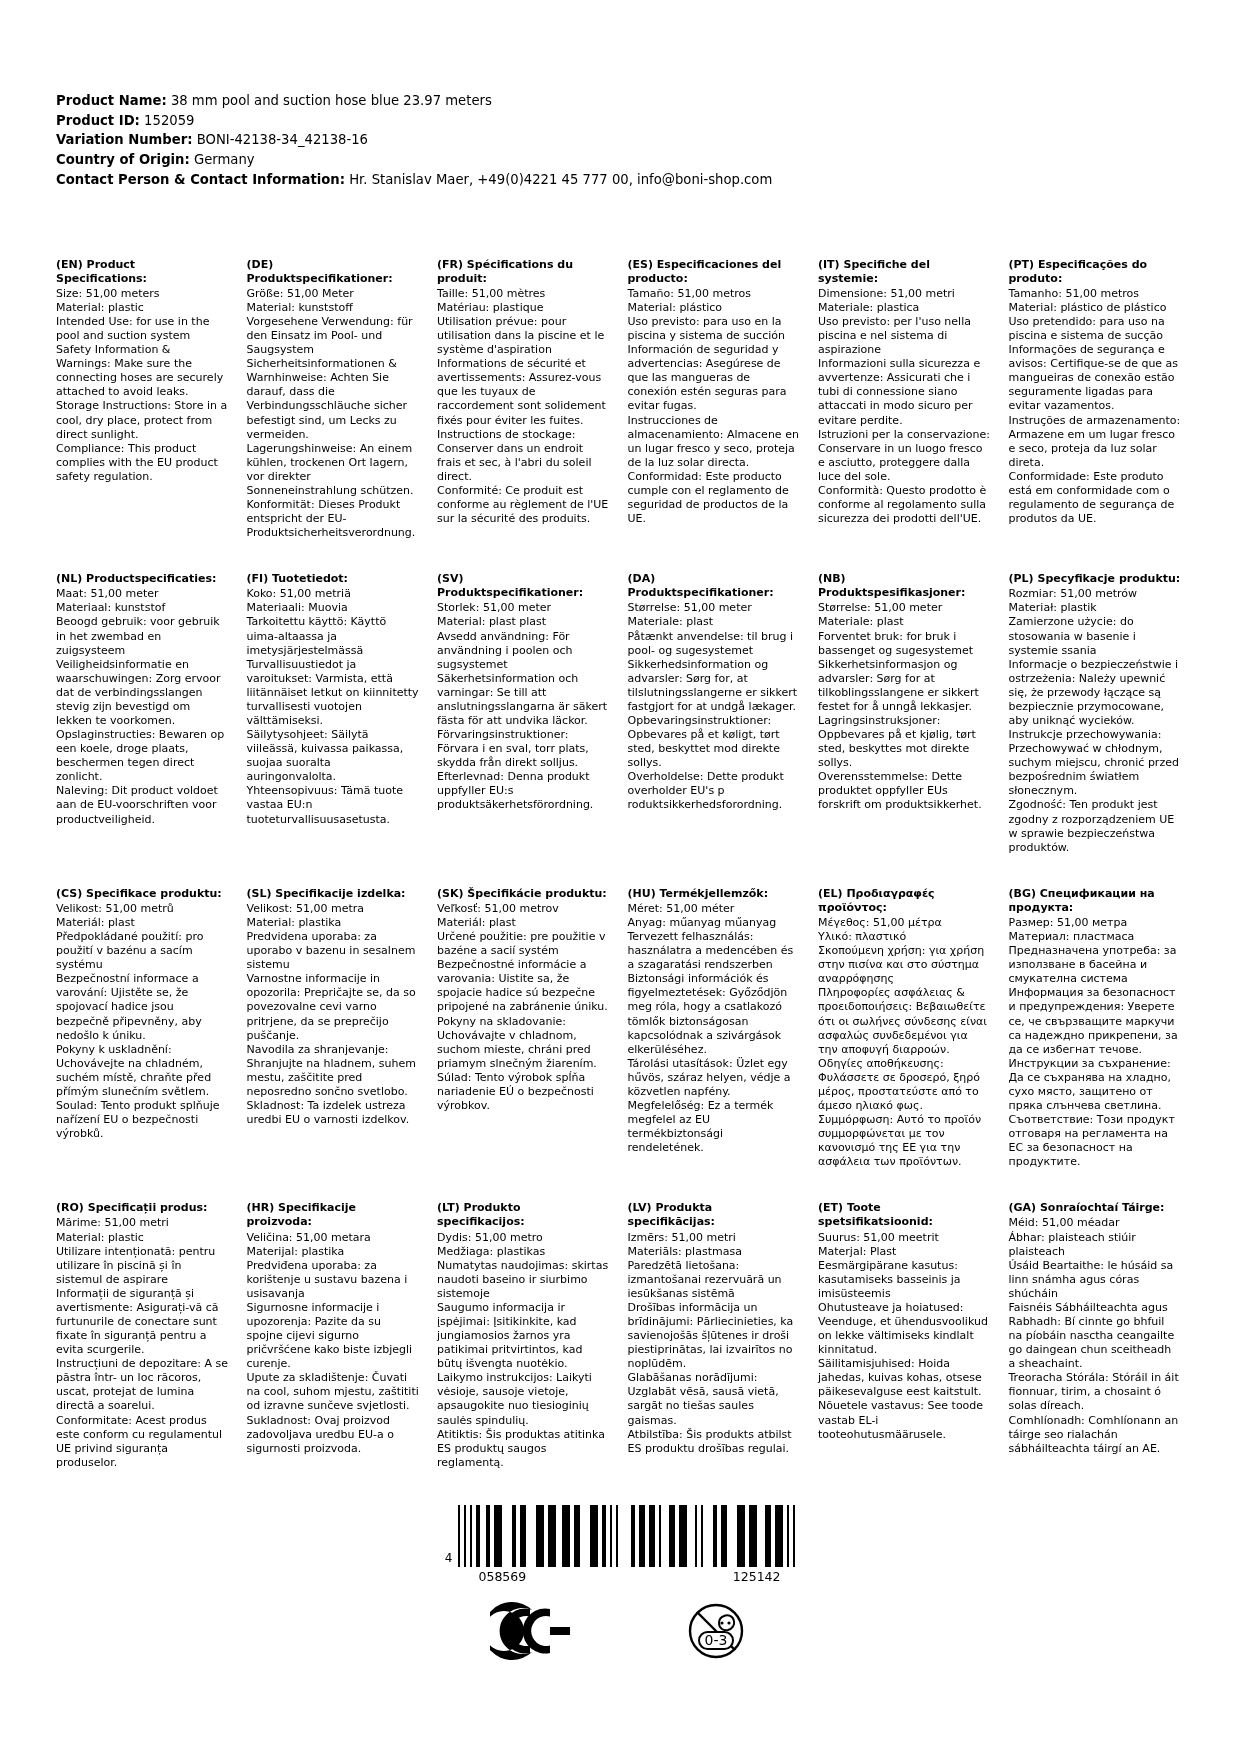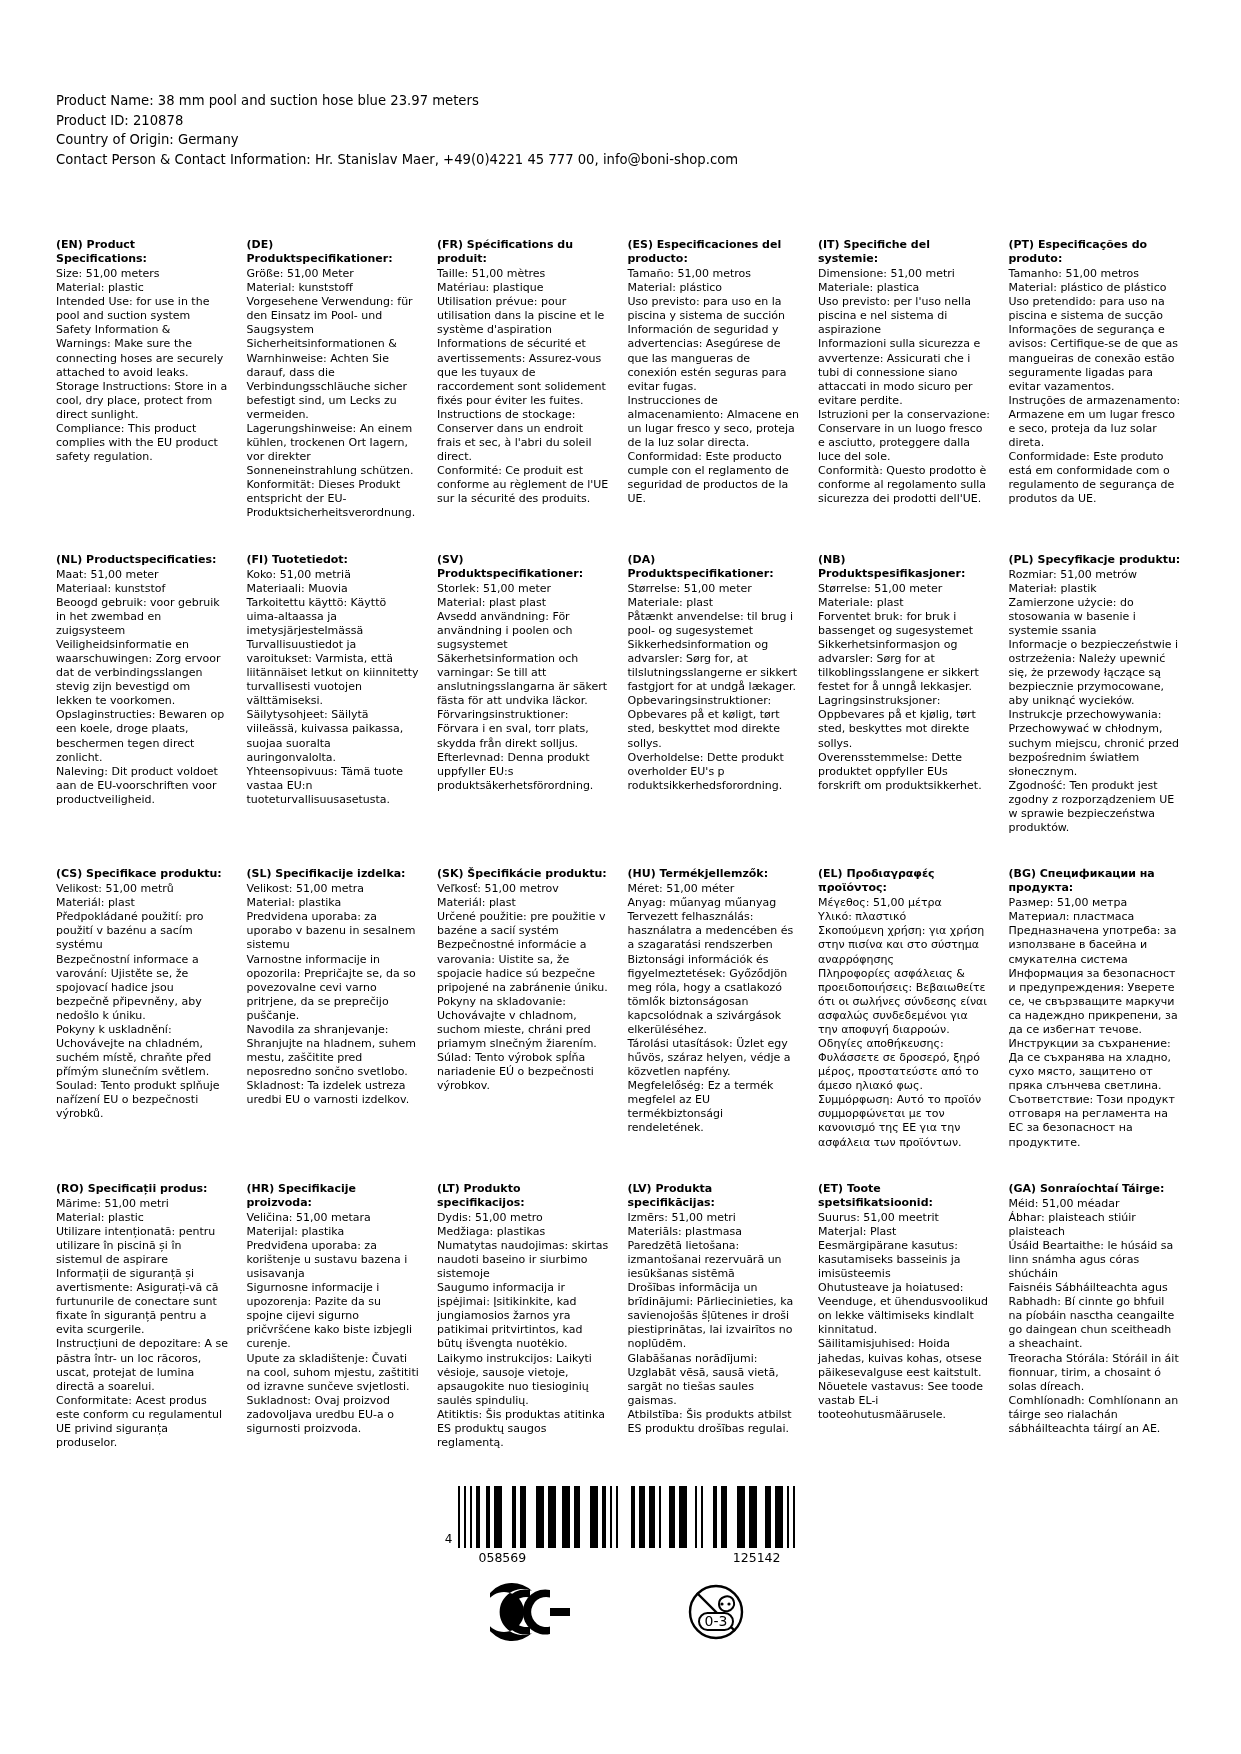--- a/index.html
+++ b/index.html
@@ -33,21 +33,21 @@
     margin-top: 48px;
     margin-left: 0px;
     font-size: 13.2px;
     line-height: 1.42;
   }
   .meta-row {
     margin-bottom: 1px;
     white-space: nowrap;
   }
   .meta-label {
-    font-weight: normal;
+    font-weight: bold;
     margin-top: 36px;
   }
   .meta-value {
     font-weight: normal;
   }
   .spec-grid {
     margin-top: 36px;
     display: grid;
     grid-template-columns: repeat(6, 1fr);
     column-gap: 14px;
@@ -123,21 +123,25 @@
 <div class="page">
 
 
   <div class="meta">
     <div class="meta-row">
       <span class="meta-label">Product Name:</span>
       <span class="meta-value">38 mm pool and suction hose blue 23.97 meters</span>
     </div>
     <div class="meta-row">
       <span class="meta-label">Product ID:</span>
-      <span class="meta-value">210878</span>
+      <span class="meta-value">152059</span>
+    </div>
+    <div class="meta-row">
+      <span class="meta-label">Variation Number:</span>
+      <span class="meta-value">BONI-42138-34_42138-16</span>
     </div>
     <div class="meta-row">
       <span class="meta-label">Country of Origin:</span>
       <span class="meta-value">Germany</span>
     </div>
     <div class="meta-row">
       <span class="meta-label">Contact Person &amp; Contact Information:</span>
       <span class="meta-value">Hr. Stanislav Maer, +49(0)4221 45 777 00, info@boni-shop.com</span>
     </div>
   </div>

